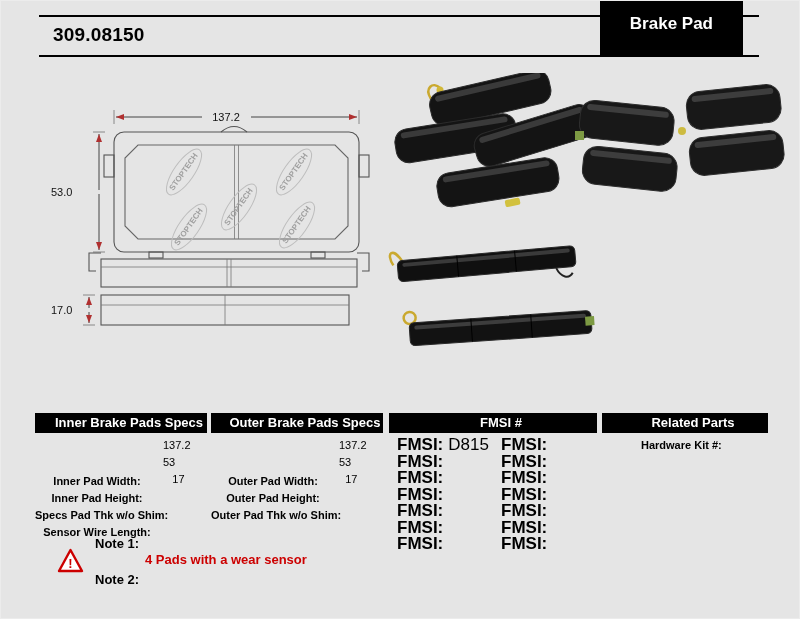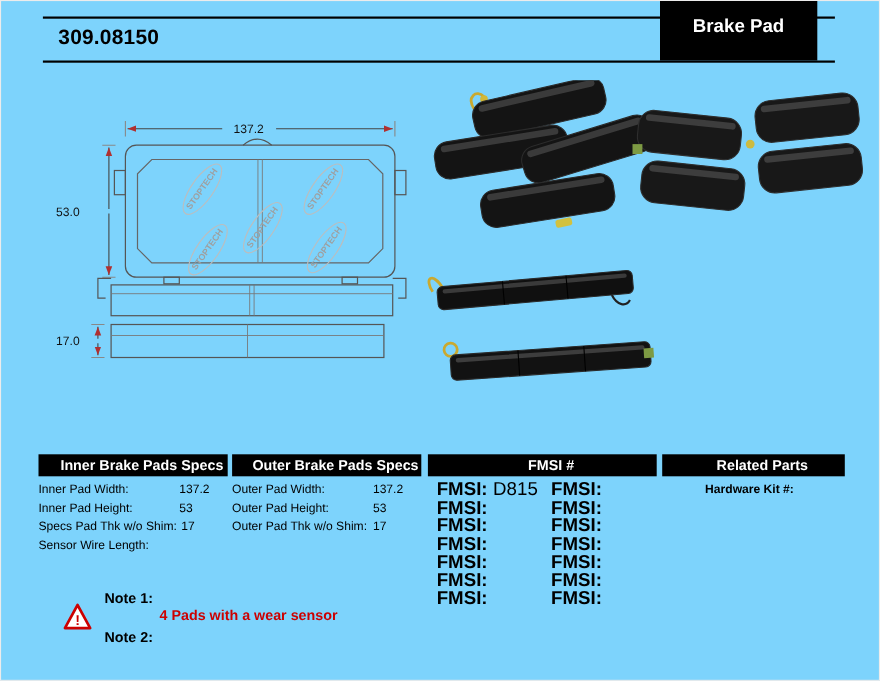--- a/index.html
+++ b/index.html
@@ -1,17 +1,17 @@
 <!DOCTYPE html>
 <html><head>
 <meta charset="utf-8">
 <style>
   html,body { margin:0; padding:0; background:#fff; }
   .page {
-    position:relative; width:800px; height:619px; background:#7dd3fc;
+    position:relative; width:800px; height:619px; background:#e5e5e5;
     font-family:"Liberation Sans", sans-serif; color:#000;
     border:1px solid #ececec; box-sizing:border-box; overflow:hidden;
   }
 
   
   .hdr {
     position:absolute; left:38px; right:40px; top:14px; height:38px;
     border-top:2px solid #000; border-bottom:2px solid #000;
   }
   .part-number {
@@ -33,21 +33,21 @@
   .col-inner   { left:34px;  width:172px; }
   .col-outer   { left:210px; width:172px; }
   .col-fmsi    { left:388px; width:208px; }
   .col-related { left:601px; width:166px; }
   .col-h {
     background:#000; color:#fff; font-weight:bold; font-size:13px;
     text-align:center; height:20px; line-height:20px;padding-left:16px;
   }
   .rows { padding-top:4px; }
   .srow { display:flex; height:17px; line-height:17px; font-size:11px; }
-  .srow .lbl { flex:1; text-align:left; font-weight:normal; padding-right:4px; white-space:nowrap; }
+  .srow .lbl { flex:1; text-align:center; font-weight:bold; padding-right:4px; white-space:nowrap;margin-top:36px; }
   .srow .val { width:44px; text-align:left; }
   .fmsi-body { display:flex; padding-top:4px; }
   .fmsi-col { width:50%; }
   .frow { height:16.5px; line-height:16.5px; font-size:17px; padding-left:8px; white-space:nowrap; }
   .frow .lbl { font-weight:bold; }
   .frow .val { margin-left:5px; }
   .rel-row { height:17px; line-height:17px; font-size:11px; padding-left:6px; padding-top:4px; }
   .rel-row .lbl { font-weight:bold;margin-left:33px; }
   .rel-row .val { margin-left:5px; }
 

